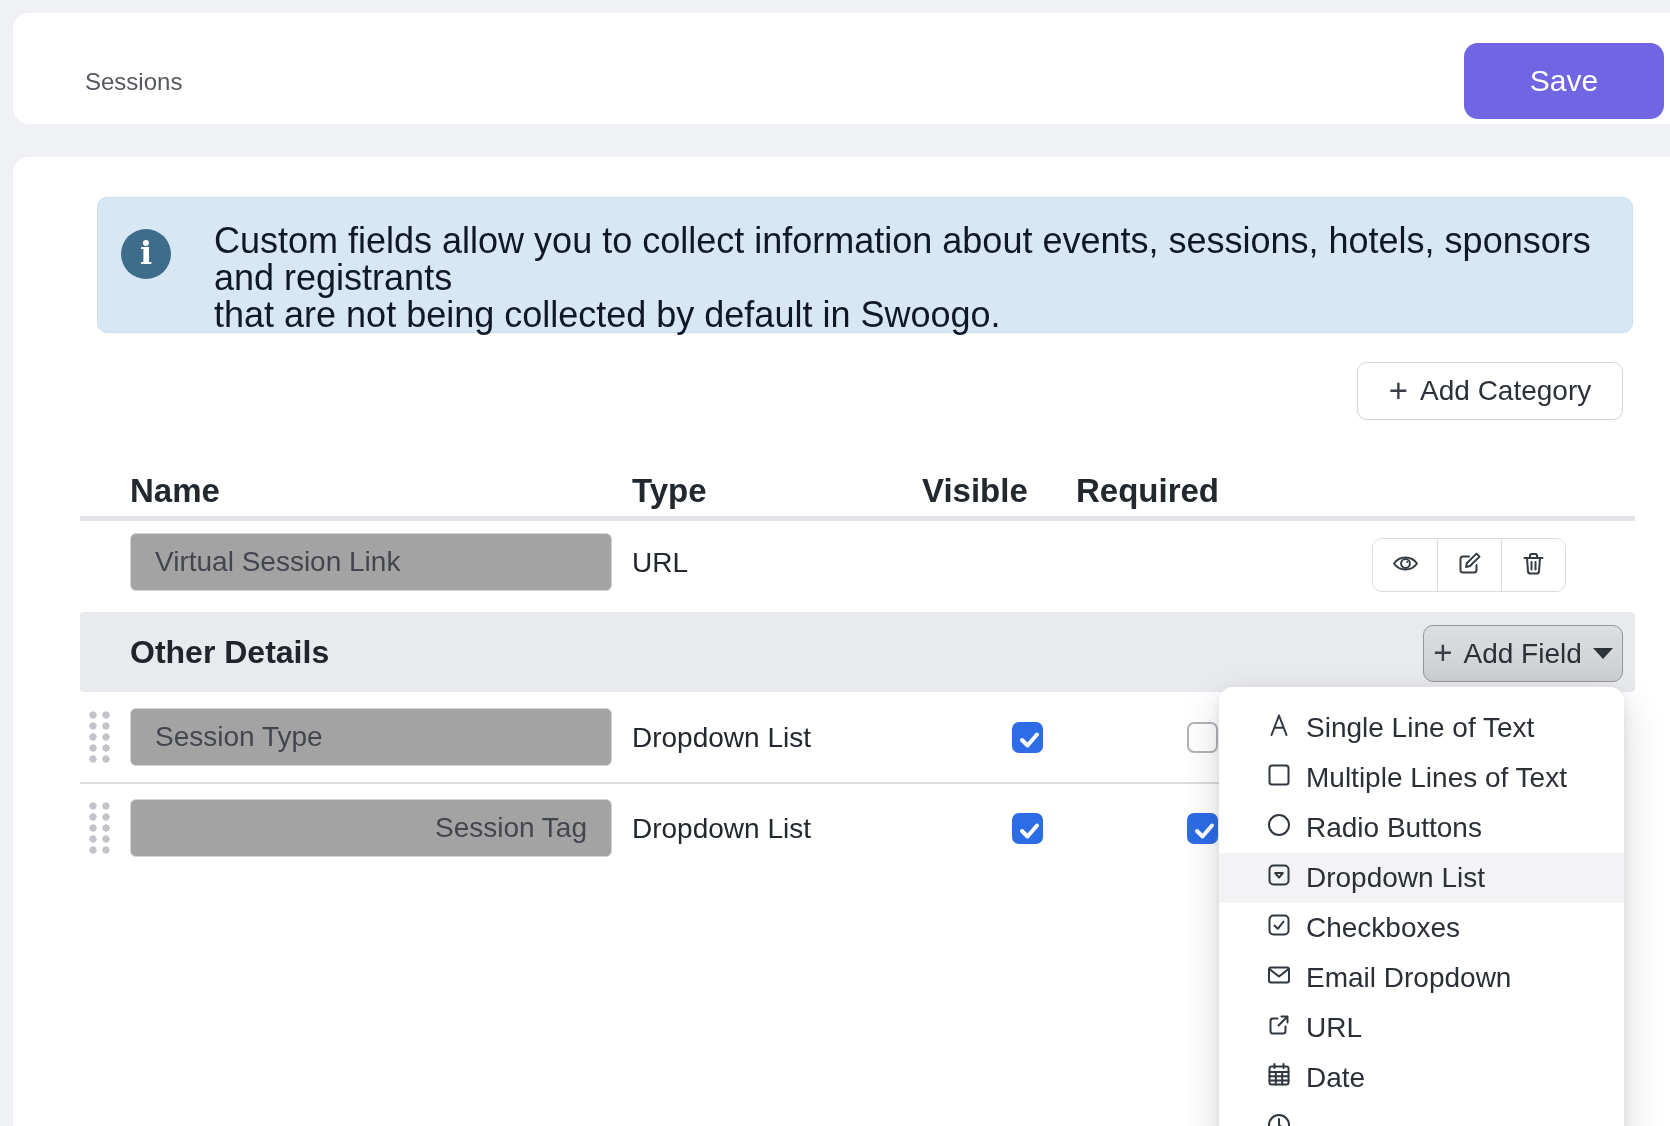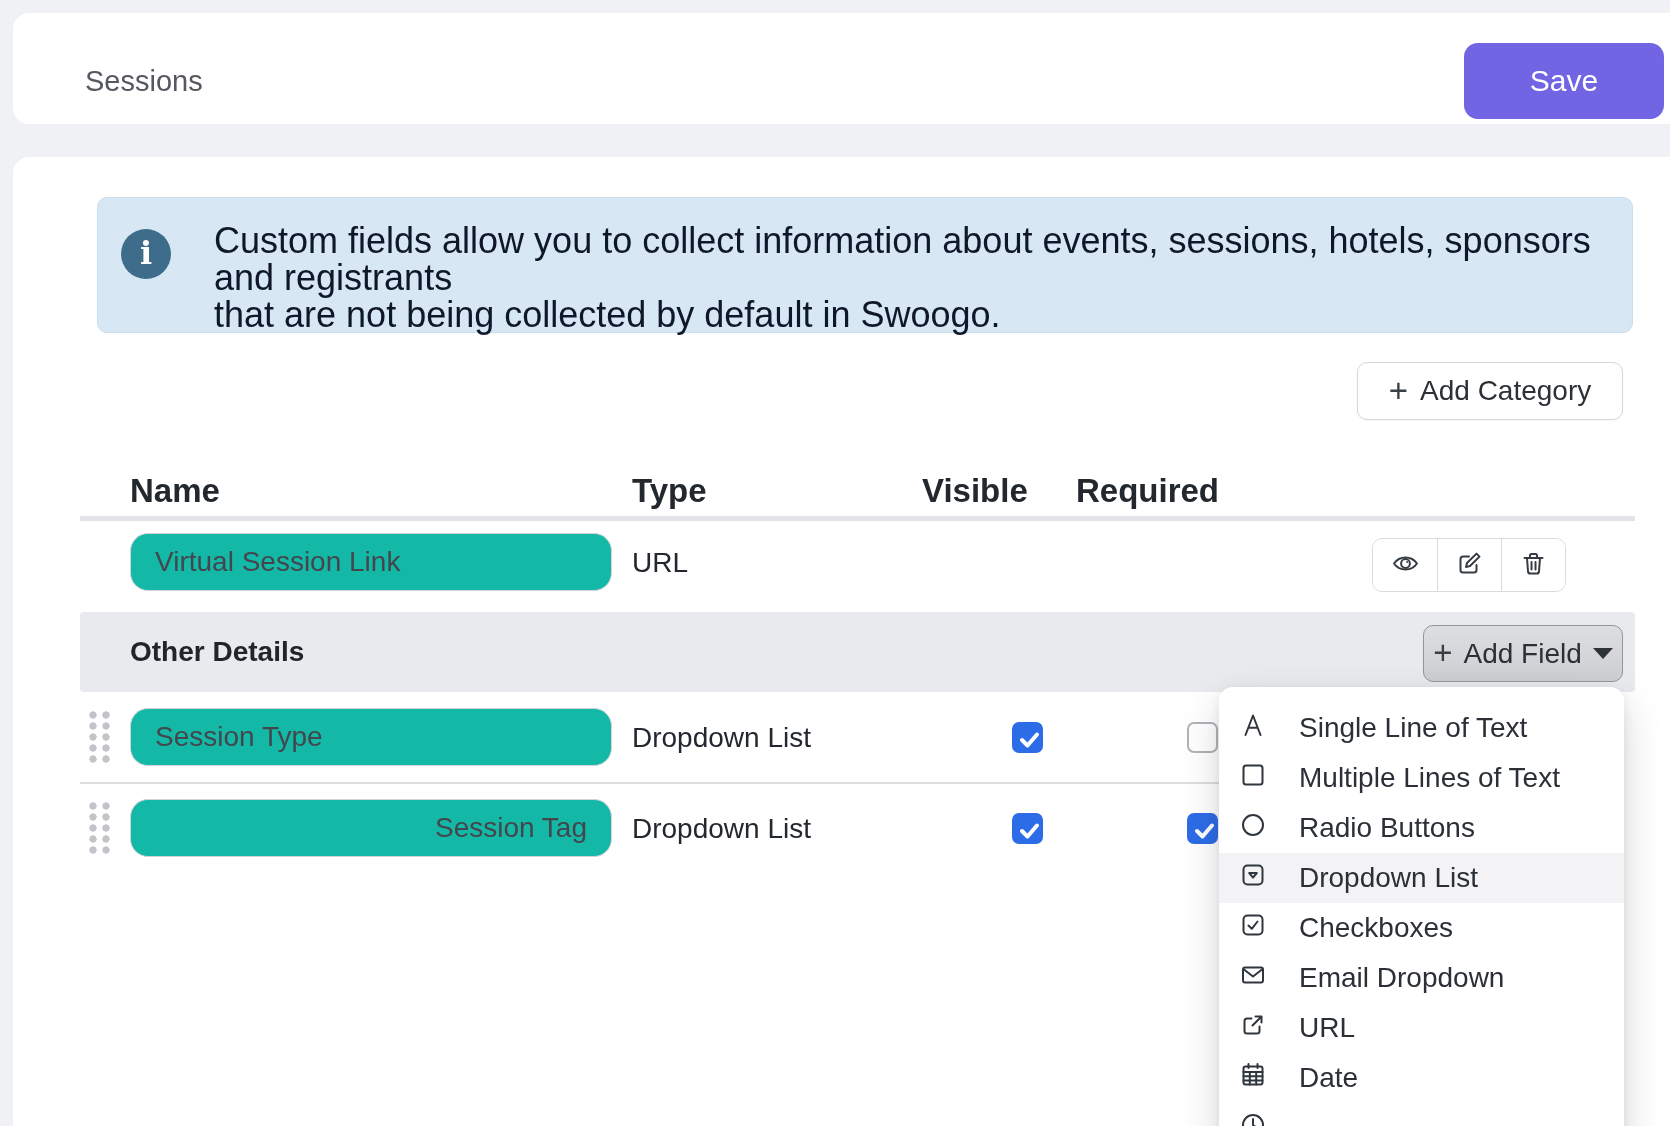--- a/index.html
+++ b/index.html
@@ -1,68 +1,68 @@
 <!DOCTYPE html>
 <html><head>
 <meta charset="utf-8">
 <style>
   * { margin:0; padding:0; box-sizing:border-box; }
   html,body { width:1670px; height:1126px; }
   body { font-family:"Liberation Sans","DejaVu Sans",sans-serif; background:#f0f1f5; overflow:hidden; position:relative; color:#2b3036; }
 
   
   .header-card { position:absolute; left:13px; top:13px; right:-24px; height:111px; background:#ffffff; border-radius:16px; }
-  .page-title { position:absolute; left:72px; top:13px; height:111px; line-height:111px; font-size:29px; font-weight:500; color:#55585e; }
+  .page-title { position:absolute; left:72px; top:13px; height:111px; line-height:111px; font-size:24px; font-weight:500; color:#55585e; }
   .save-btn { position:absolute; left:1435px; top:30px; width:200px; height:76px; background:#7165e3; border:none; border-radius:14px; color:#ffffff; font-size:30px; font-family:inherit; cursor:pointer;margin-left:16px; }
 
   
   .main-card { position:absolute; left:13px; top:157px; right:-24px; bottom:-24px; background:#ffffff; border-radius:16px; }
 
   
   .banner { position:absolute; left:97px; top:197px; width:1536px; height:136px; background:#d8e7f4; border:1px solid #cadeee; border-radius:10px; }
   .banner-icon { position:absolute; left:23px; top:31px; width:50px; height:50px; border-radius:50%; background:#3e6d8c; color:#ffffff; font-family:"DejaVu Serif",serif; font-weight:700; font-size:32px; text-align:center; line-height:48px; }
   .banner-text { position:absolute; left:116px; top:24px; font-size:36px; line-height:37px; color:#0f172a; }
 
   
   .add-category-btn { position:absolute; left:1357px; top:362px; width:266px; height:58px; background:#ffffff; border:1px solid #d6d7db; border-radius:10px; font-size:28px; font-family:inherit; color:#2c3137; display:flex; align-items:center; justify-content:center; gap:12px; cursor:pointer; box-shadow:0 1px 2px rgba(0,0,0,.04); }
   .plus-glyph { font-size:33px; font-weight:300; color:#3a3f45; line-height:1; position:relative; top:-1px; }
 
   
   .col-head { position:absolute; top:474px; font-size:33px; font-weight:700; color:#23282e; line-height:34px; }
   .head-divider { position:absolute; left:80px; top:516px; width:1555px; height:5px; background:#e3e4e8; }
 
   
-  .field-input { position:absolute; width:482px; height:58px; border:1.5px solid #d3d4d8; border-radius:18px; background:#14b8a6; font-family:inherit; font-size:28px; color:#43474d; padding:0 24px; }
+  .field-input { position:absolute; width:482px; height:58px; border:1.5px solid #d3d4d8; border-radius:6px; background:#a3a3a3; font-family:inherit; font-size:28px; color:#43474d; padding:0 24px; }
   .type-text { position:absolute; left:632px; font-size:28px; color:#23282e; line-height:34px; }
 
   .action-group { position:absolute; left:1372px; top:538px; height:54px; display:flex; border:1.5px solid #dadbdf; border-radius:10px; overflow:hidden; background:#fff; }
   .action-btn { width:64px; height:100%; display:flex; align-items:center; justify-content:center; background:#fff; border:none; cursor:pointer; }
   .action-btn + .action-btn { border-left:1.5px solid #dadbdf; }
   .action-btn svg { stroke:#363c42; fill:none; stroke-width:2; stroke-linecap:round; stroke-linejoin:round; }
 
   
   .category-bar { position:absolute; left:80px; top:612px; width:1555px; height:80px; background:#e9eaee; border-radius:4px; }
-  .category-label { position:absolute; left:50px; top:0; height:80px; line-height:80px; font-size:28px; font-weight:700; color:#20252b; }
+  .category-label { position:absolute; left:50px; top:0; height:80px; line-height:80px; font-size:32px; font-weight:700; color:#20252b; }
   .add-field-btn { position:absolute; left:1343px; top:13px; width:200px; height:57px; background:linear-gradient(180deg,#dddee1,#cdced2); border:1.5px solid #95969b; border-radius:10px; font-family:inherit; font-size:28px; color:#2b3036; display:flex; align-items:center; justify-content:center; gap:11px; cursor:pointer; }
   .caret-down { width:0; height:0; border-left:10px solid transparent; border-right:10px solid transparent; border-top:11px solid #2e3338; }
 
   .drag-handle { position:absolute; left:88px; width:26px; height:54px;
     background-image:radial-gradient(circle 3.5px at 5px 5px, #c3c4ca 3.4px, transparent 3.9px);
     background-size:13px 11px; cursor:grab; }
 
   .checkbox { position:absolute; width:31px; height:31px; border-radius:7px; background:#ffffff; border:2px solid #b2b3b9; cursor:pointer; }
   .checkbox svg { display:none; position:absolute; left:0; top:0; }
   .checkbox.checked { background:#2d6ce7; border-color:#2d6ce7; }
   .checkbox.checked svg { display:block; }
 
   .row-divider { position:absolute; left:80px; top:782px; width:1139px; height:2px; background:#dcdde0; }
 
   
   .dropdown-menu { position:absolute; left:1219px; top:687px; width:405px; height:470px; background:#ffffff; border-radius:14px; box-shadow:0 16px 38px rgba(30,33,40,.18), 0 3px 10px rgba(30,33,40,.08); padding-top:16px; z-index:50; }
-  .menu-item { height:50px; display:flex; align-items:center; padding-left:20px; gap:32px; font-size:28px; color:#2b3036; cursor:pointer; }
+  .menu-item { height:50px; display:flex; align-items:center; padding-left:46px; gap:13px; font-size:28px; color:#2b3036; cursor:pointer; }
   .menu-item.highlighted { background:#f3f3f5; }
   .menu-item svg { stroke:#30363d; fill:none; stroke-width:2; stroke-linecap:round; stroke-linejoin:round; flex:0 0 auto; }
 </style>
 </head>
 <body>
 
 <div class="header-card">
   <div class="page-title">Sessions</div>
   <button class="save-btn">Save</button>
 </div>

